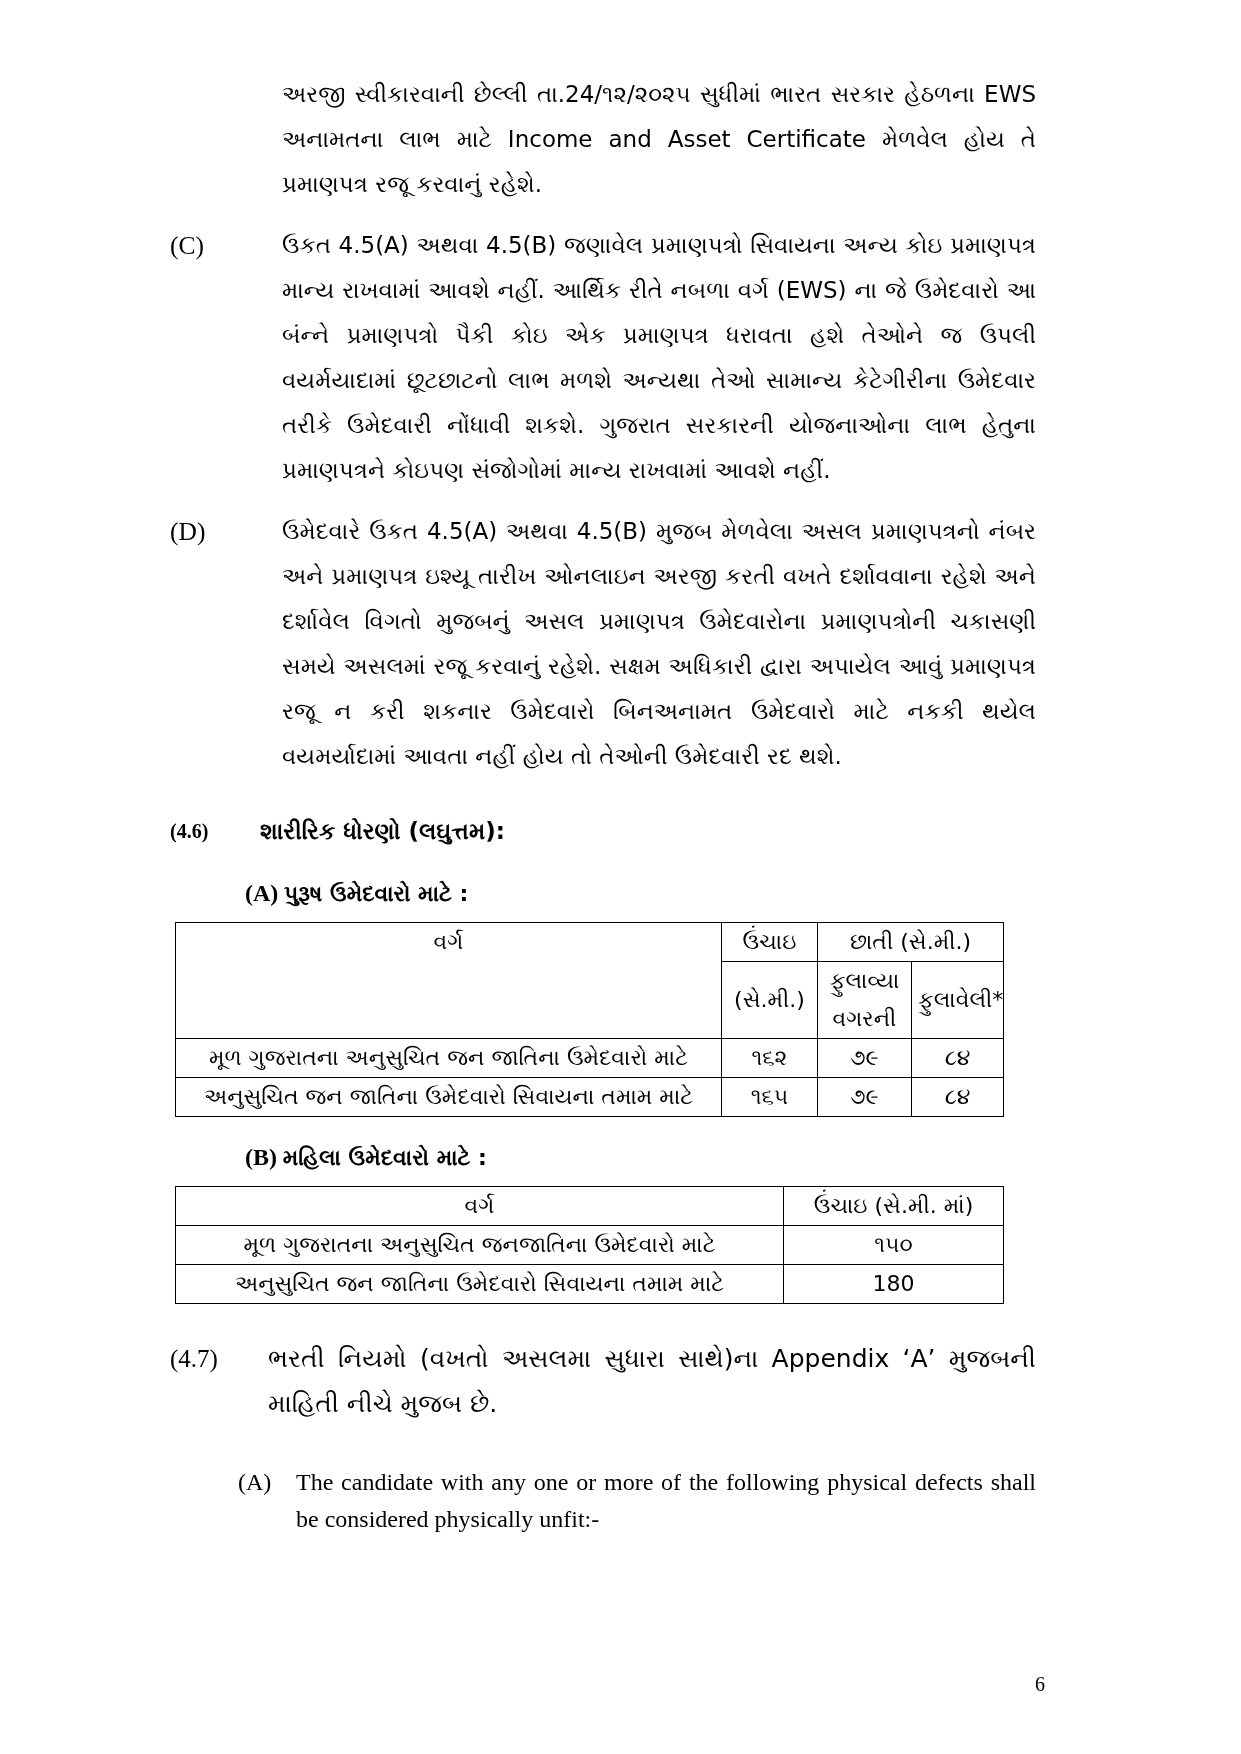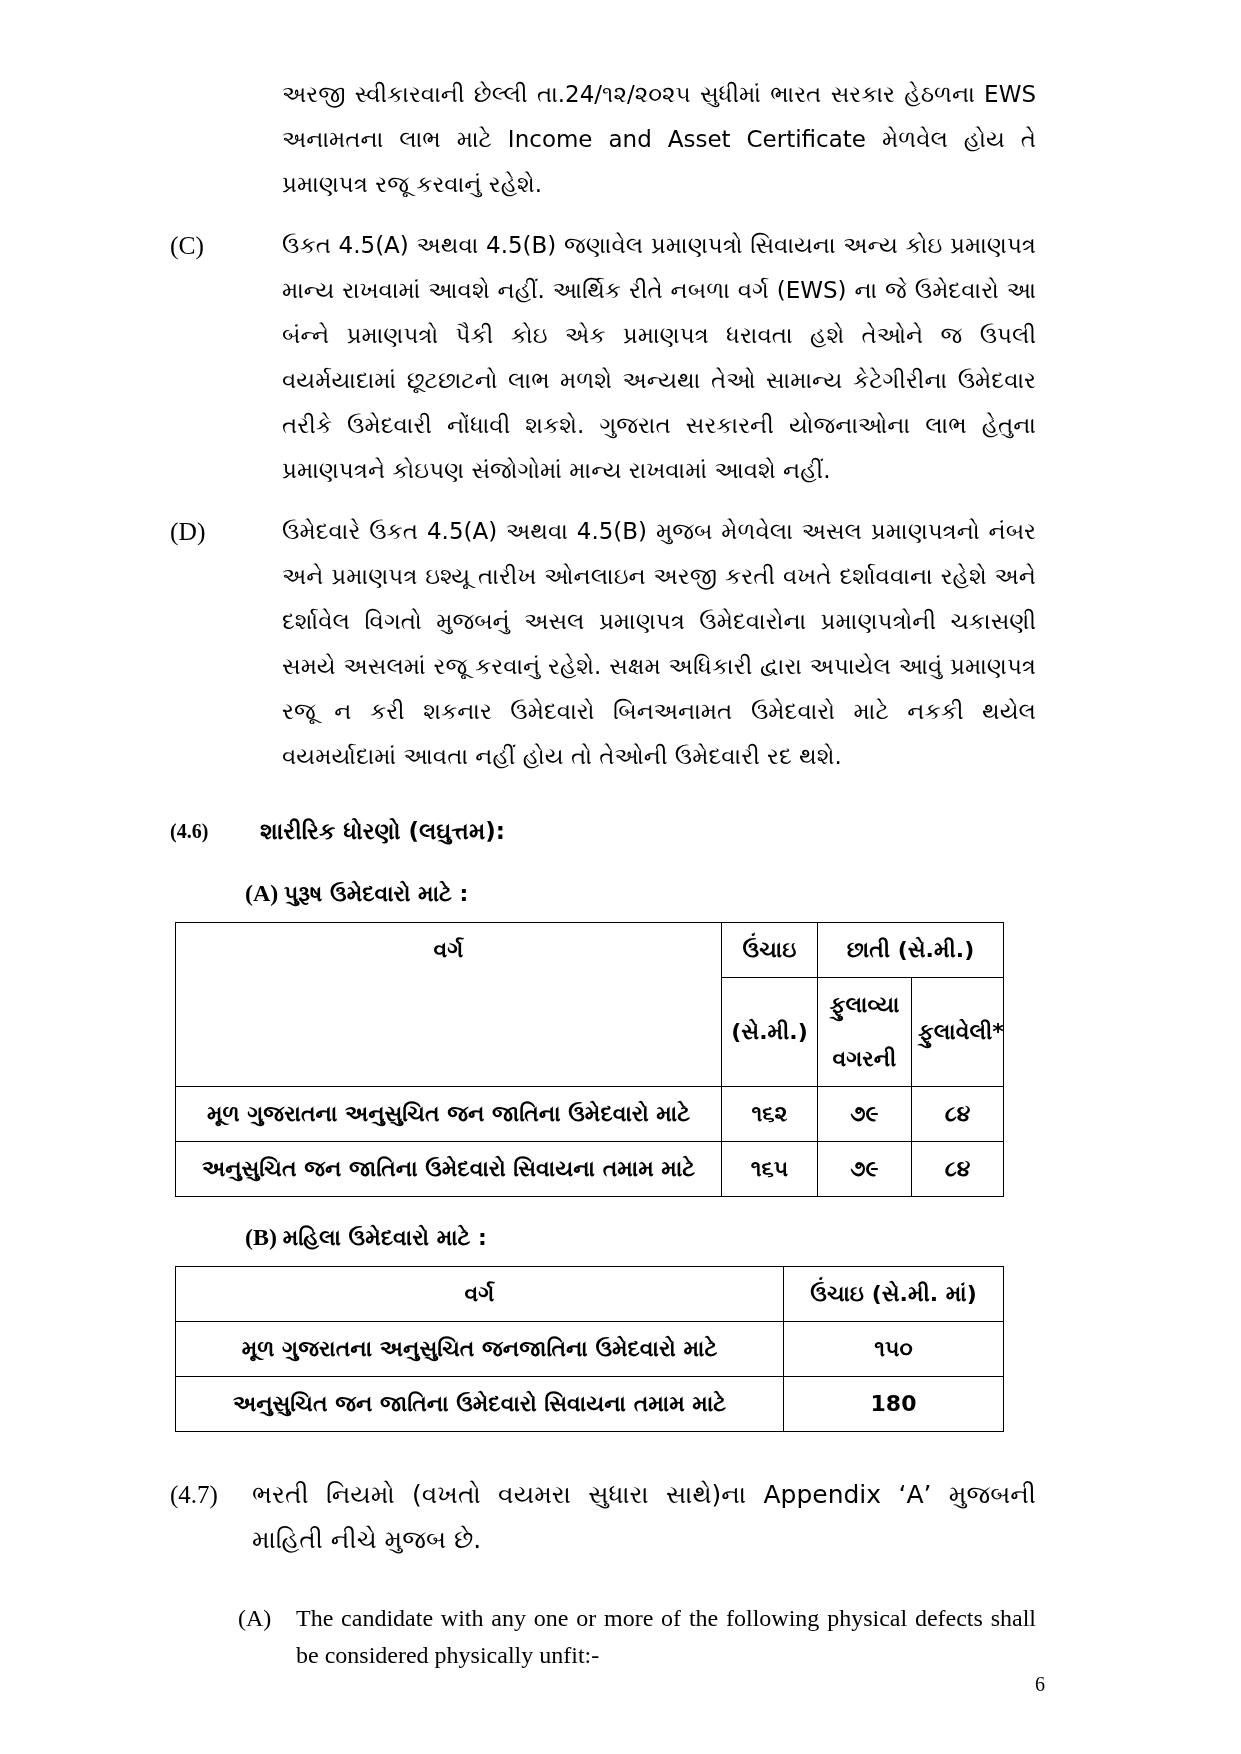--- a/index.html
+++ b/index.html
@@ -99,26 +99,26 @@
   }
 
   
   table.std {
     border-collapse: collapse;
     margin-left: 5px;
     table-layout: fixed;
   }
   table.std td, table.std th {
     border: 1.6px solid #000;
-    padding: 8px 6px;
+    padding: 0 6px;
     font-family: "DejaVu Sans", "Liberation Sans", sans-serif;
     font-size: 22px;
     line-height: 38px;
     text-align: center;
-    font-weight: bold;
+    font-weight: normal;
     vertical-align: middle;
   }
   table.std .varg-col { }
   .tbl-a { width: 828px; }
   .tbl-a col.c1 { width: 546px; }
   .tbl-a col.c2 { width: 96px; }
   .tbl-a col.c3 { width: 94px; }
   .tbl-a col.c4 { width: 92px; }
   .tbl-a .hdr-varg { vertical-align: top; }
   .tbl-a .hdr-h    { vertical-align: top; }
@@ -132,21 +132,22 @@
     margin-left: 88px;
     margin-top: 12px;
     font-family: "DejaVu Sans", "Liberation Sans", sans-serif;
     font-size: 21px;
     line-height: 36px;
   }
 
   
   .sec47 {
     display: flex;
-    margin-top: 40px;
+    margin-top: 32px;
+    gap: 16px;
   }
   .sec47 .num {
     width: 82px;
     flex: 0 0 82px;
     font-size: 25px;
     line-height: 45px;
     font-family: "Liberation Serif", serif;
   }
   .sec47 .body {
     flex: 1 1 auto;
@@ -276,21 +277,21 @@
       </tr>
       <tr>
         <td class="varg-col">અનુસુચિત જન જાતિના ઉમેદવારો સિવાયના તમામ માટે</td>
         <td>180</td>
       </tr>
     </tbody>
   </table>
 
   <div class="sec47">
     <div class="num">(4.7)</div>
-    <div class="body guj">ભરતી નિયમો (વખતો વયમરા સુધારા સાથે)ના Appendix ‘A’ મુજબની માહિતી નીચે મુજબ છે.</div>
+    <div class="body guj">ભરતી નિયમો (વખતો અસલમા સુધારા સાથે)ના Appendix ‘A’ મુજબની માહિતી નીચે મુજબ છે.</div>
   </div>
 
   <div class="eng-item">
     <div class="marker">(A)</div>
     <div class="body">The candidate with any one or more of the following physical defects shall be considered physically unfit:-</div>
   </div>
 
   <div class="page-number">6</div>
 
 </div>

